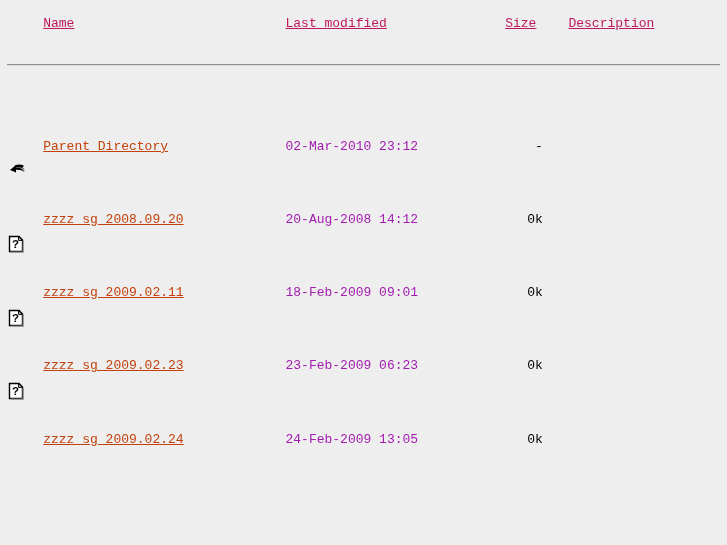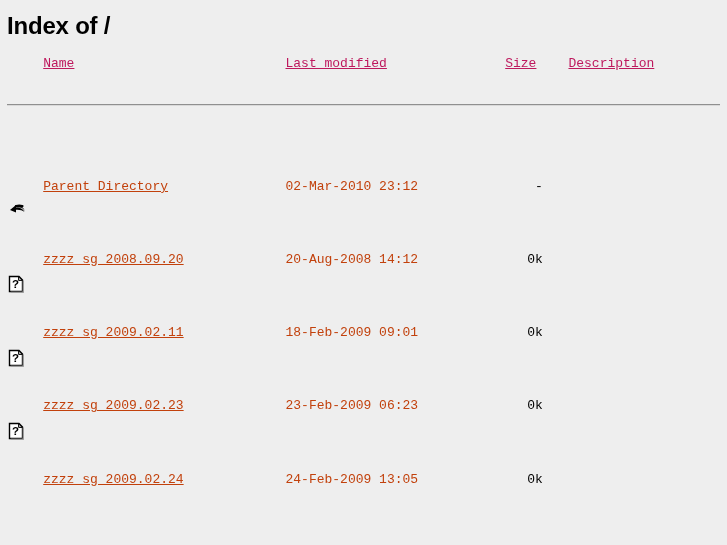--- a/index.html
+++ b/index.html
@@ -83,38 +83,37 @@
 
   .file-row td {
     height: 25.6px;
     line-height: 25.6px;
   }
   .file-link {
     color: #c2410c;
     text-decoration: underline;
     cursor: pointer;
   }
-  .cell-date { color: #c2410c; }
+  .cell-date { color: #a21caf; }
   .cell-size { color: #000000; padding-right: 10px !important; }
 
   
   .icon {
     display: block;
     width: 20px;
     height: 22px;
     position: relative;
   }
   .icon svg { display: block; }
 </style>
 </head>
 <body>
 
 <div class="page">
 
-  <h1 class="page-title">Index of /</h1>
 
   <table class="idx-table">
     <colgroup>
       <col class="col-icon">
       <col class="col-name">
       <col class="col-date">
       <col class="col-size">
       <col class="col-desc">
     </colgroup>
     <thead>

